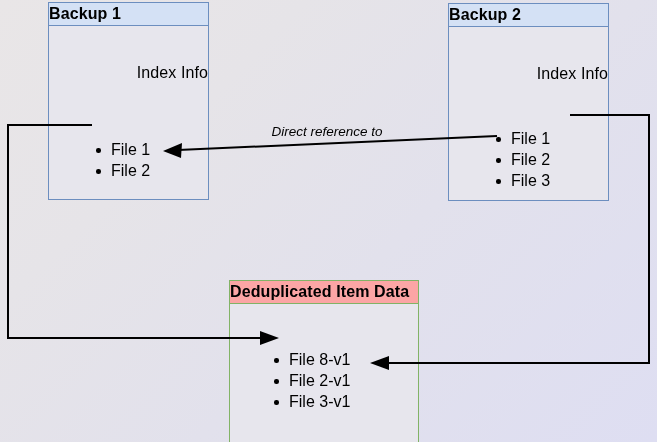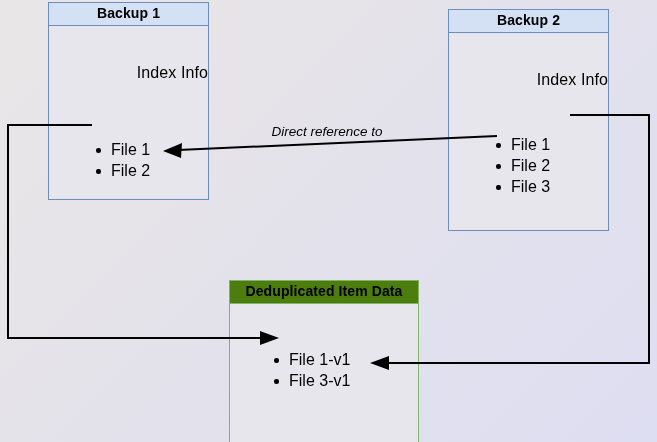--- a/index.html
+++ b/index.html
@@ -25,33 +25,32 @@
   .node {
     position: absolute;
     box-sizing: border-box;
     border: 1.5px solid #6c8ebf;
     background: #e7e6ed;
   }
   .node > .node-header {
     box-sizing: border-box;
     height: 23px;
     line-height: 21px;
-    text-align: center;
-    font-size: 14px;
+    font-size: 16px;
     font-weight: bold;
     color: #000000;
     background: #d4e1f5;
     border-bottom: 1.5px solid #6c8ebf;
     letter-spacing: 0.1px;
   }
   .node.green {
     border-color: #82b366;
   }
   .node.green > .node-header {
-    background: #4d7c0f;
+    background: #fca5a5;
     border-bottom-color: #82b366;
   }
 
   .node-body {
     position: relative;
     height: calc(100% - 23px);
   }
 
   .subtitle {
     position: absolute;
@@ -128,37 +127,38 @@
     <div class="node-header">Backup 1</div>
     <div class="node-body">
       <div class="subtitle" style="top:38px;">Index Info</div>
       <ul class="bullets" style="left:45px; top:113px;">
         <li>File 1</li>
         <li>File 2</li>
       </ul>
     </div>
   </div>
 
-  <div class="node" style="left:448px; top:9px; width:161px; height:222px;">
+  <div class="node" style="left:448px; top:3px; width:161px; height:198px;">
     <div class="node-header">Backup 2</div>
     <div class="node-body">
       <div class="subtitle" style="top:38px;">Index Info</div>
       <ul class="bullets" style="left:45px; top:101px;">
         <li>File 1</li>
         <li>File 2</li>
         <li>File 3</li>
       </ul>
     </div>
   </div>
 
   <div class="node green" style="left:229px; top:280px; width:190px; height:170px;">
     <div class="node-header">Deduplicated Item Data</div>
     <div class="node-body">
       <ul class="bullets" style="left:42px; top:45px;">
-        <li>File 1-v1</li>
+        <li>File 8-v1</li>
+        <li>File 2-v1</li>
         <li>File 3-v1</li>
       </ul>
     </div>
   </div>
 
   <div class="edge-label" style="left:252px; top:123px; width:150px;">
     <div>Direct reference to</div>
   </div>
 
   <svg id="wires" viewBox="0 0 657 442" width="657" height="442">

